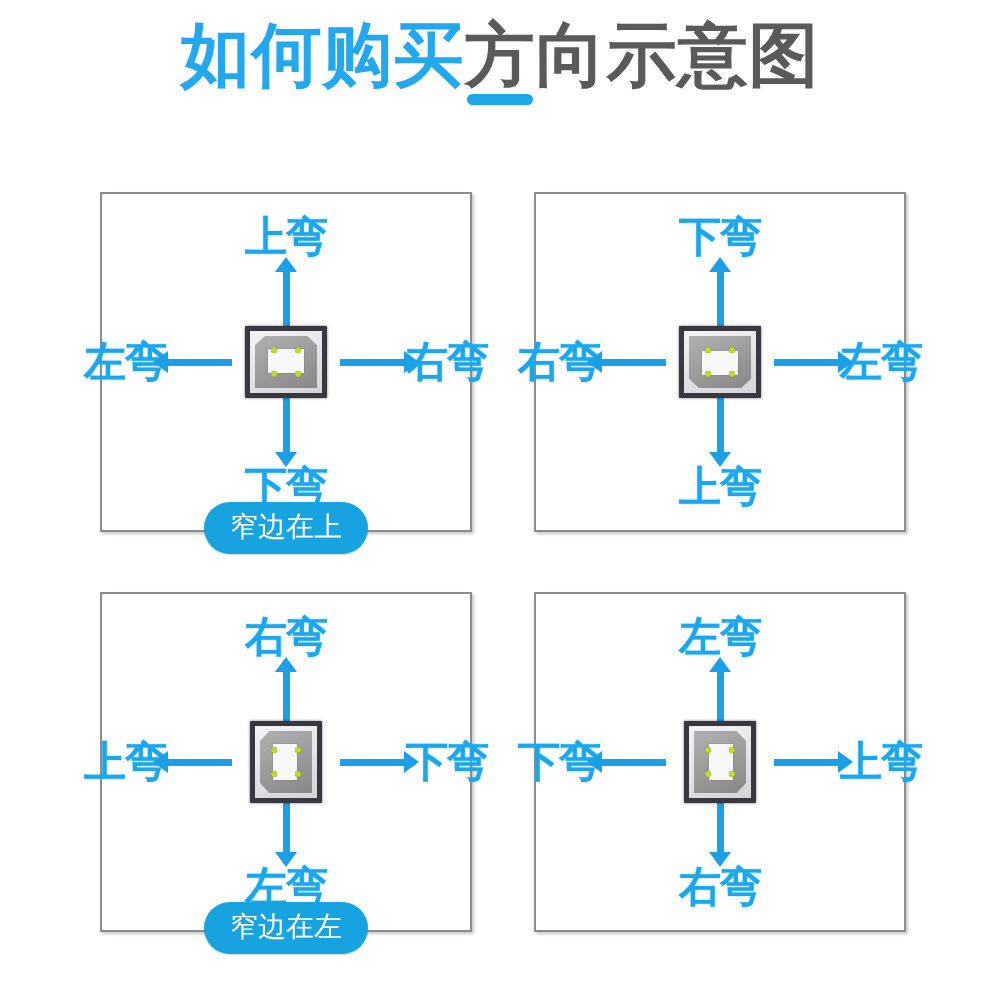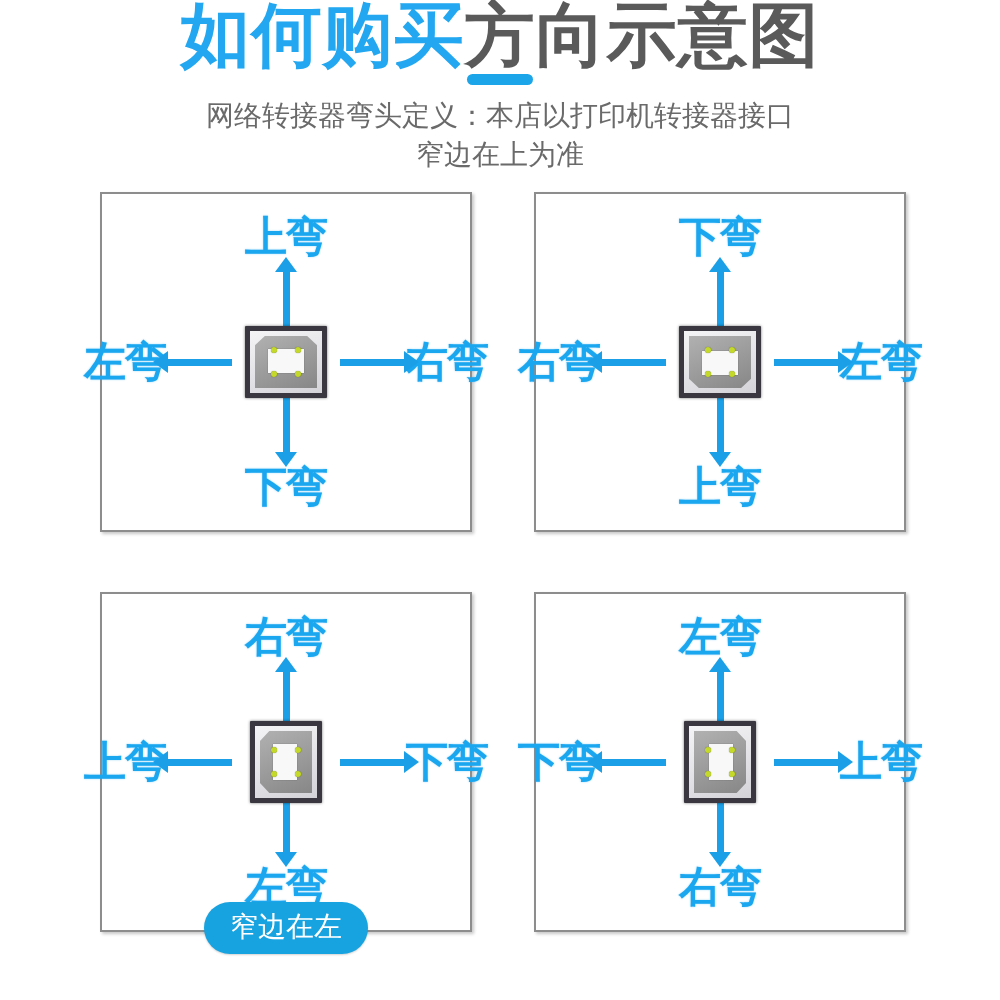--- a/index.html
+++ b/index.html
@@ -18,21 +18,21 @@
 
   
   .header {
     position: absolute;
     top: 0; left: 0;
     width: 1000px;
     text-align: center;
   }
   .title {
     margin: 0;
-    padding-top: 0;
+    padding-top: 20px;
     font-size: 70px;
     line-height: 1.0;
     font-weight: 700;
     letter-spacing: 1px;
     white-space: nowrap;
   }
   .title-blue { color: #22a7f0; }
   .title-gray { color: #5a5a5a; }
 
   .title-underline {
@@ -226,24 +226,20 @@
     white-space: nowrap;
     box-shadow: 0 1px 2px rgba(0,0,0,0.18);
   }
 </style>
 </head>
 <body>
 
 <div class="header">
   <h1 class="title"><span class="title-blue">如何购买</span><span class="title-gray">方向示意图</span></h1>
   <div class="title-underline"></div>
-  <div class="subtitle">
-    <span class="line">网络转接器弯头定义：本店以打印机转接器接口</span>
-    <span class="line">窄边在上为准</span>
-  </div>
 </div>
 
 <div class="grid">
 
   <div class="panel-wrap p0">
     <div class="panel">
 
       <div class="dir-label lbl-top">上弯</div>
       <div class="dir-label lbl-bottom">下弯</div>
       <div class="dir-label lbl-left">左弯</div>
@@ -270,20 +266,21 @@
               <span class="pin" style="left:16px; top:11px;"></span>
               <span class="pin" style="left:40px; top:11px;"></span>
               <span class="pin" style="left:16px; top:35px;"></span>
               <span class="pin" style="left:40px; top:35px;"></span>
             </div>
           </div>
         </div>
       </div>
 
     </div>
+    <div class="badge">窄边在上</div>
   </div>
 
   <div class="panel-wrap p1">
     <div class="panel">
 
       <div class="dir-label lbl-top">下弯</div>
       <div class="dir-label lbl-bottom">上弯</div>
       <div class="dir-label lbl-left">右弯</div>
       <div class="dir-label lbl-right">左弯</div>
 

